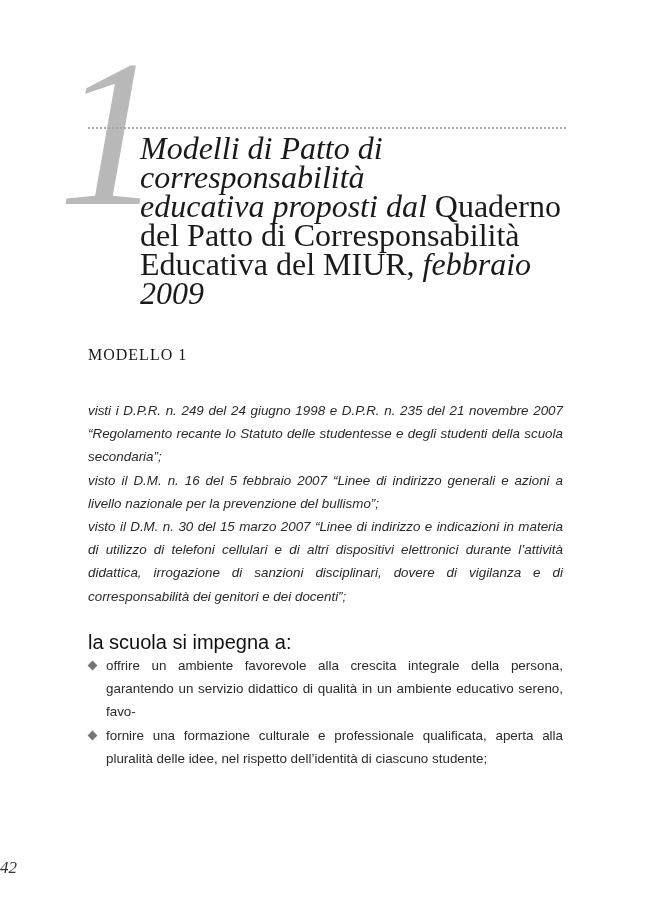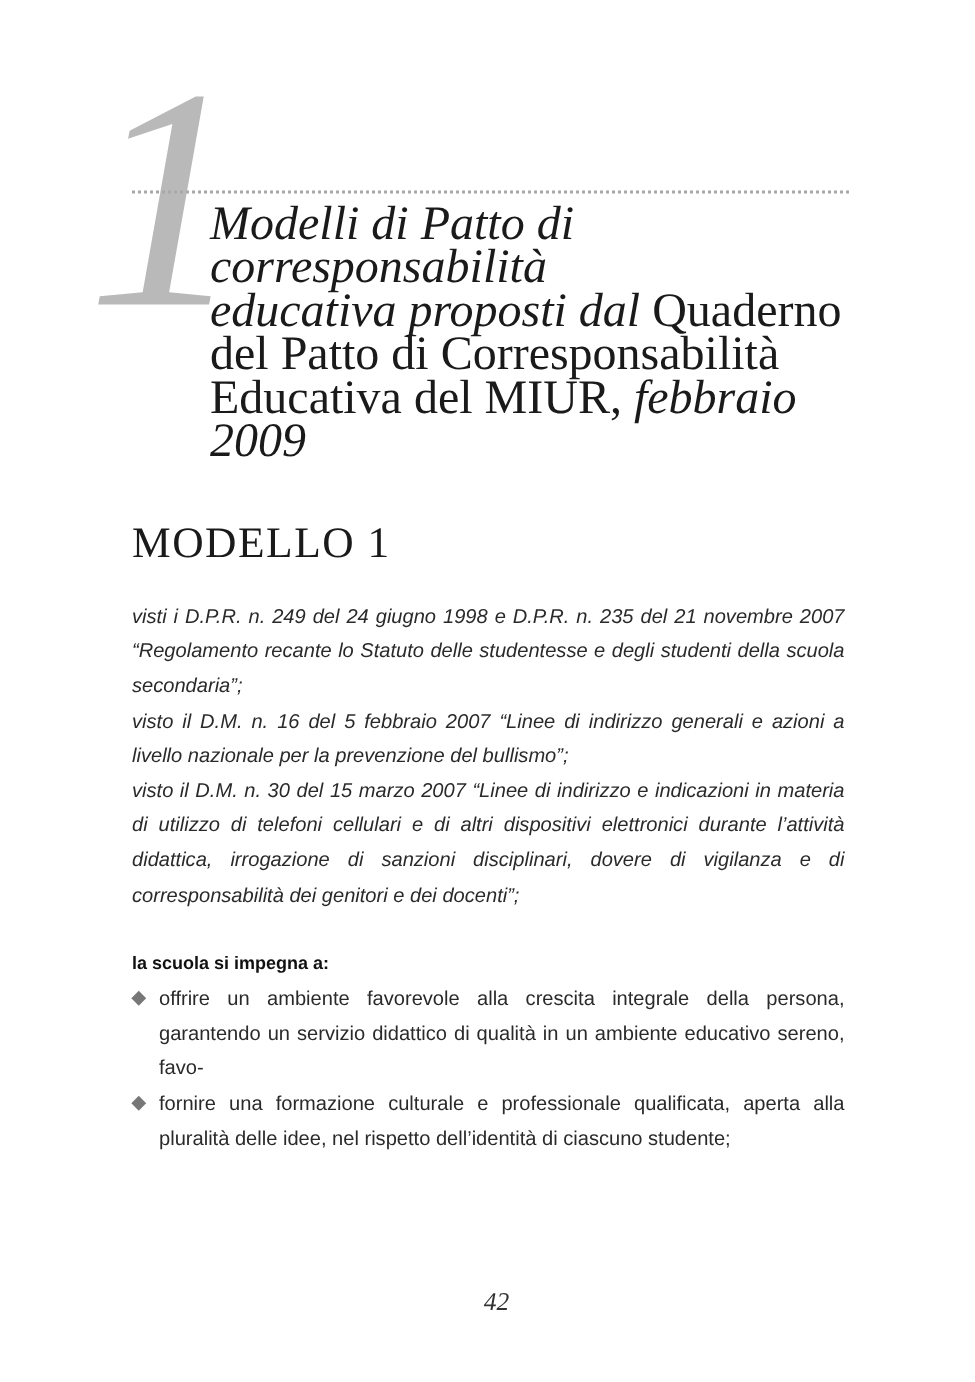--- a/index.html
+++ b/index.html
@@ -19,45 +19,44 @@
     border-top: 2px dotted #a8a8a8;
   }
   .chapter-title {
     position: absolute; left: 140px; top: 134px; width: 440px;
     font-family: "Liberation Serif", serif; font-size: 32px; line-height: 29px;
     color: #1a1a1a;
   }
   .chapter-title .it { font-style: italic; }
   .section-heading {
     position: absolute; left: 88px; top: 346px;
-    font-family: "Liberation Serif", serif; font-size: 29px; letter-spacing: 1px;
+    font-family: "Liberation Serif", serif; font-size: 16px; letter-spacing: 1px;
     color: #1a1a1a; margin: 0; font-weight: normal;
   }
   .body {
     position: absolute; left: 88px; top: 399px; width: 475px;
     font-family: "Liberation Sans", sans-serif; font-size: 13.4px; line-height: 23.2px;
     color: #2a2a2a; text-align: justify;
   }
   .body p { margin: 0; }
   .body .i { font-style: italic; }
   .subhead {
     margin-top: 23px !important;
-    font-weight: bold; color: #111; font-size: 12px;
+    font-weight: normal; color: #111; font-size: 20px;
   }
   ul.bullets { list-style: none; margin: 0; padding: 0; }
   ul.bullets li { position: relative; padding-left: 18px; }
   ul.bullets li .bullet {
     position: absolute; left: 1px; top: 8px; width: 7px; height: 7px;
     background: #777; transform: rotate(45deg);
   }
   .page-number {
-    position: absolute; left: 0; width: 590px; top: 858px; text-align: center;
+    position: absolute; left: 0; width: 590px; top: 858px; 
     font-family: "Liberation Serif", serif; font-style: italic; font-size: 17px;
     color: #333;
-    padding-left: 36px;
   }
 </style>
 </head>
 <body>
 
 <div class="big-numeral">1</div>
 <div class="dotted-rule"></div>
 
 <div class="chapter-title">
   <span class="it">Modelli di Patto di corresponsabilità</span><br>

